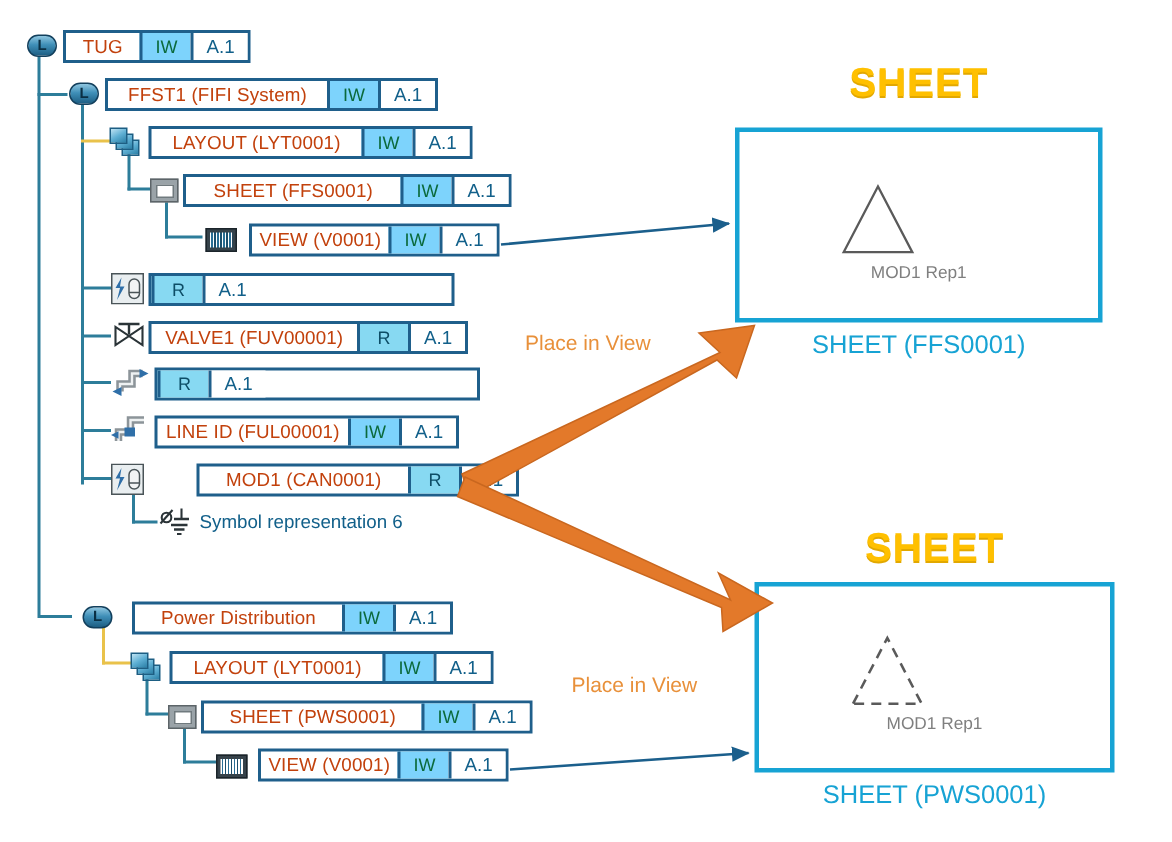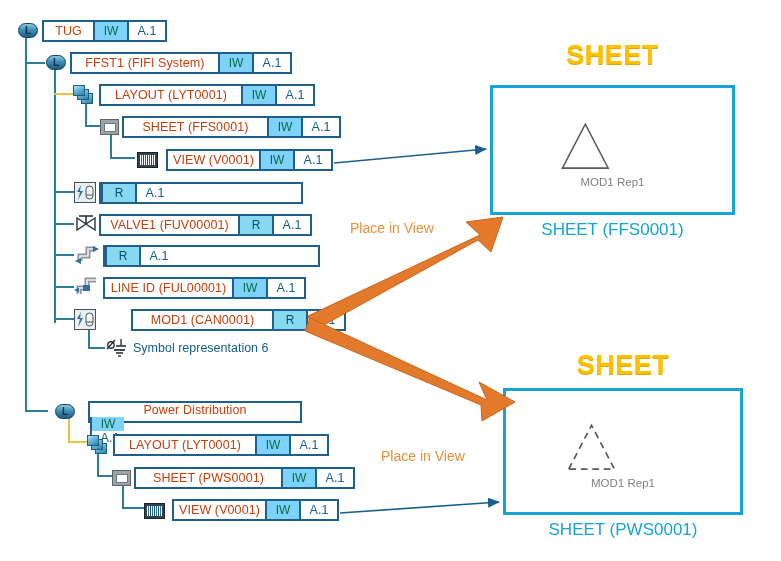--- a/index.html
+++ b/index.html
@@ -290,21 +290,21 @@
       <div class="node" style="left: 103px; top: 277px; width: 203px;">
         <div class="nm">LINE ID (FUL00001)</div>
         <div class="bdg iw">IW</div>
         <div class="ver">A.1</div>
       </div>
       <div class="node" style="left: 99px; top: 309px; width: 215px; margin-left: 32px;">
         <div class="nm">MOD1 (CAN0001)</div>
         <div class="bdg r">R</div>
         <div class="ver">A.1</div>
       </div>
-      <div class="node" style="left: 88px; top: 401px; width: 214px; flex-direction: column;">
+      <div class="node" style="left: 88px; top: 401px; width: 214px;">
         <div class="nm">Power Distribution</div>
         <div class="bdg iw">IW</div>
         <div class="ver">A.1</div>
       </div>
       <div class="node" style="left: 113px; top: 434px; width: 216px;">
         <div class="nm">LAYOUT (LYT0001)</div>
         <div class="bdg iw">IW</div>
         <div class="ver">A.1</div>
       </div>
       <div class="node" style="left: 134px; top: 467px; width: 221px;">

